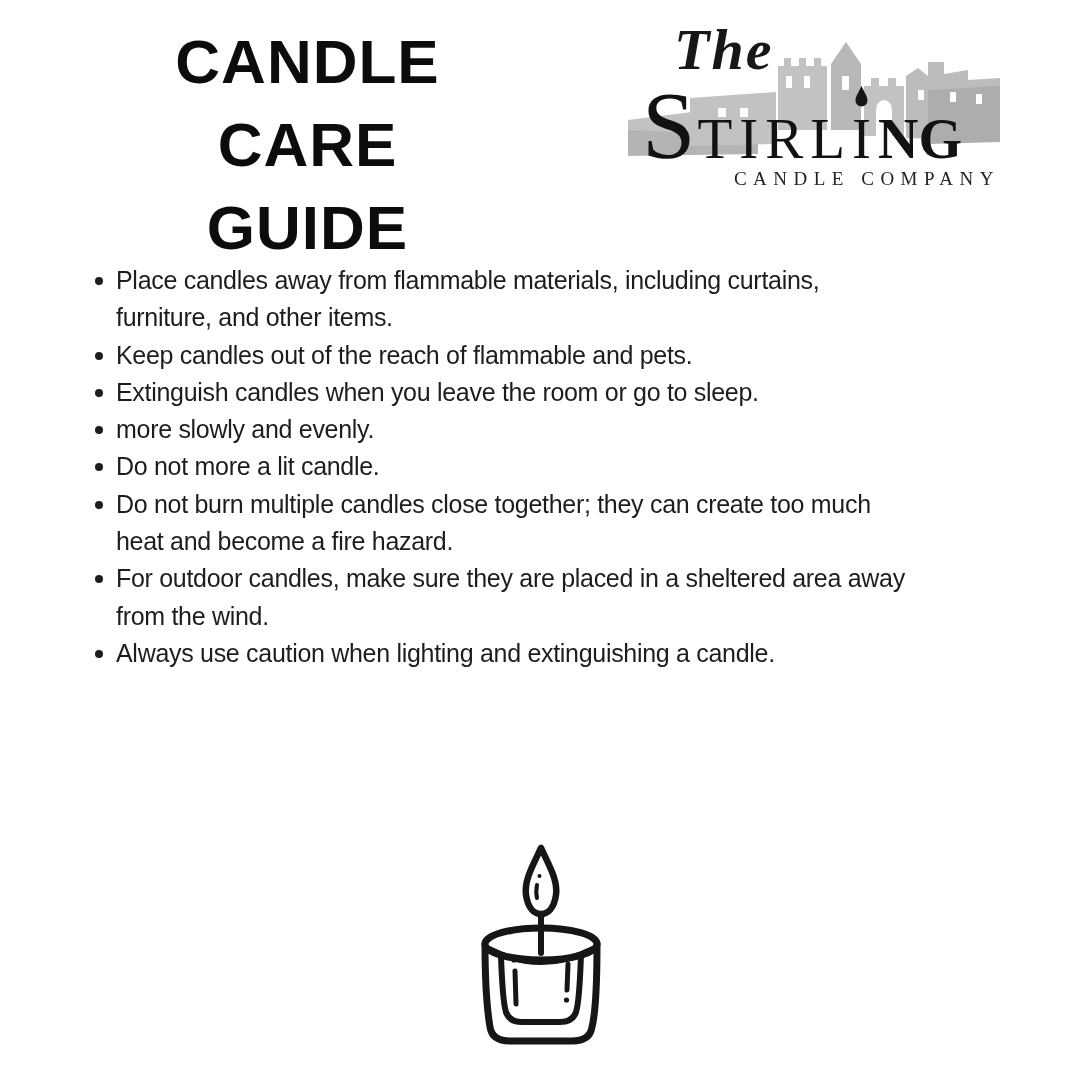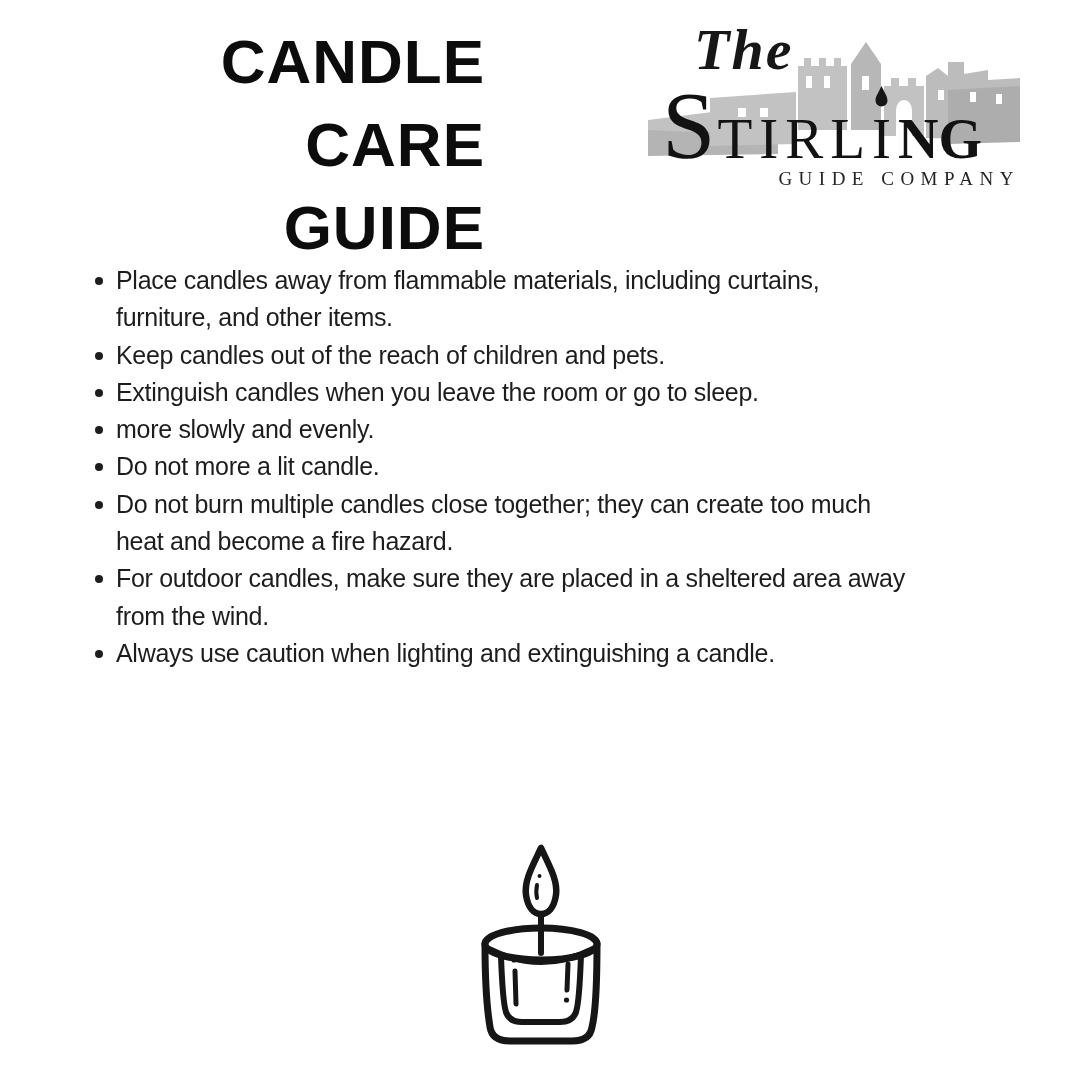--- a/index.html
+++ b/index.html
@@ -9,34 +9,34 @@
     background: #ffffff;
     font-family: "Liberation Sans", sans-serif;
     color: #1e1e1e;
     position: relative;
     overflow: hidden;
   }
 
   
   .title {
     position: absolute;
-    left: 90px; top: 20px;
+    left: 110px; top: 20px;
     width: 395px;
-    text-align: right;
+    text-align: center;
     font-weight: 800;
     font-size: 62px;
     line-height: 83px;
     letter-spacing: 1px;
     color: #0c0c0c;
   }
 
   
   .logo {
     position: absolute;
-    left: 648px; top: 14px;
+    left: 628px; top: 14px;
     width: 372px; height: 190px;
   }
   .castle-svg {
     position: absolute;
     left: 0; top: 18px;
     width: 372px; height: 128px;
   }
   .logo-the {
     position: absolute;
     left: 46px; top: 2px;
@@ -153,30 +153,30 @@
     <div class="logo-the">The</div>
     <div class="logo-name">
       <span class="ln-big">S</span>
         <span class="ln-sm">TIRL</span>
         <span class="ln-sm ln-iwrap"><svg class="logo-flame" viewBox="0 0 15 22" aria-hidden="true">
             <path d="M7.5,0 C4.5,6.5 1.5,10.5 1.5,14.5 A6,6 0 0 0 13.5,14.5 C13.5,10.5 10.5,6.5 7.5,0 Z" fill="#161616"></path>
           </svg><span>I</span></span>
         <span class="ln-sm"></span>
         <span class="ln-g">NG</span>
     </div>
-    <div class="logo-sub">GUIDE COMPANY</div>
+    <div class="logo-sub">CANDLE COMPANY</div>
   </div>
 
   <ul class="care-list">
     <li>
       <span class="line">Place candles away from flammable materials, including curtains,</span>
       <span class="line">furniture, and other items.</span>
     </li>
     <li>
-      <span class="line">Keep candles out of the reach of children and pets.</span>
+      <span class="line">Keep candles out of the reach of flammable and pets.</span>
     </li>
     <li>
       <span class="line">Extinguish candles when you leave the room or go to sleep.</span>
     </li>
     <li>
       <span class="line">more slowly and evenly.</span>
     </li>
     <li>
       <span class="line">Do not more a lit candle.</span>
     </li>

